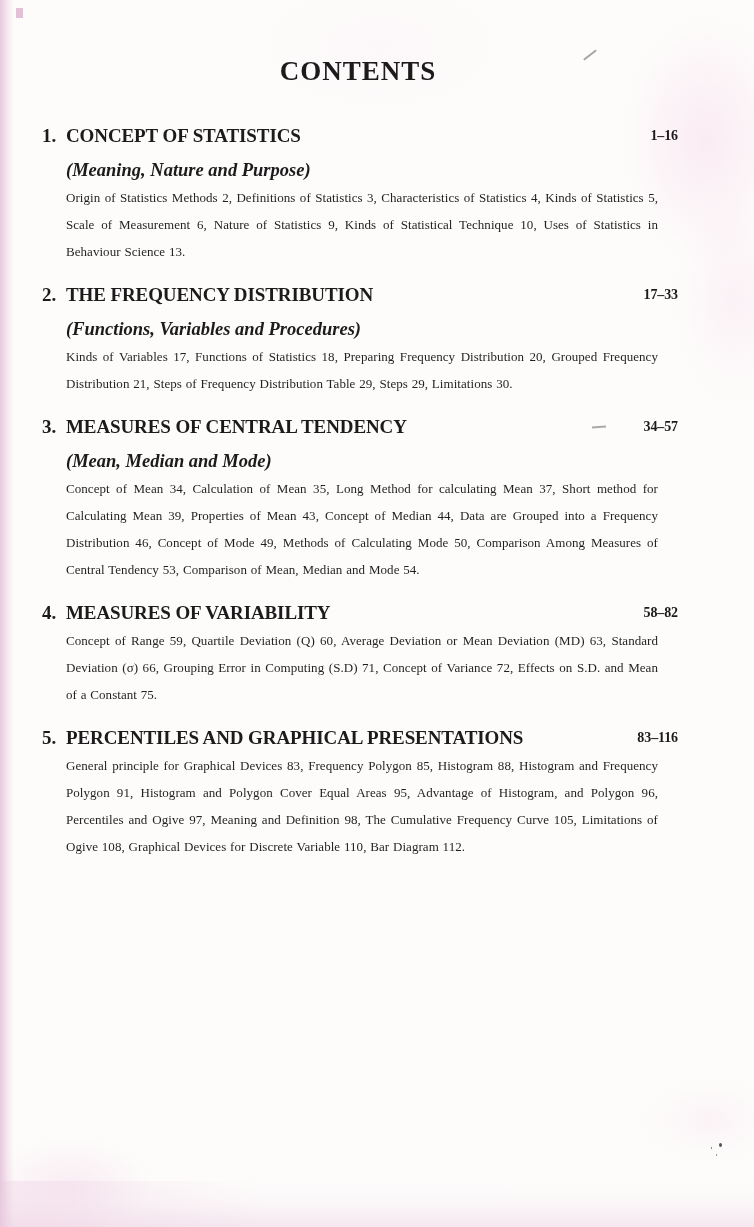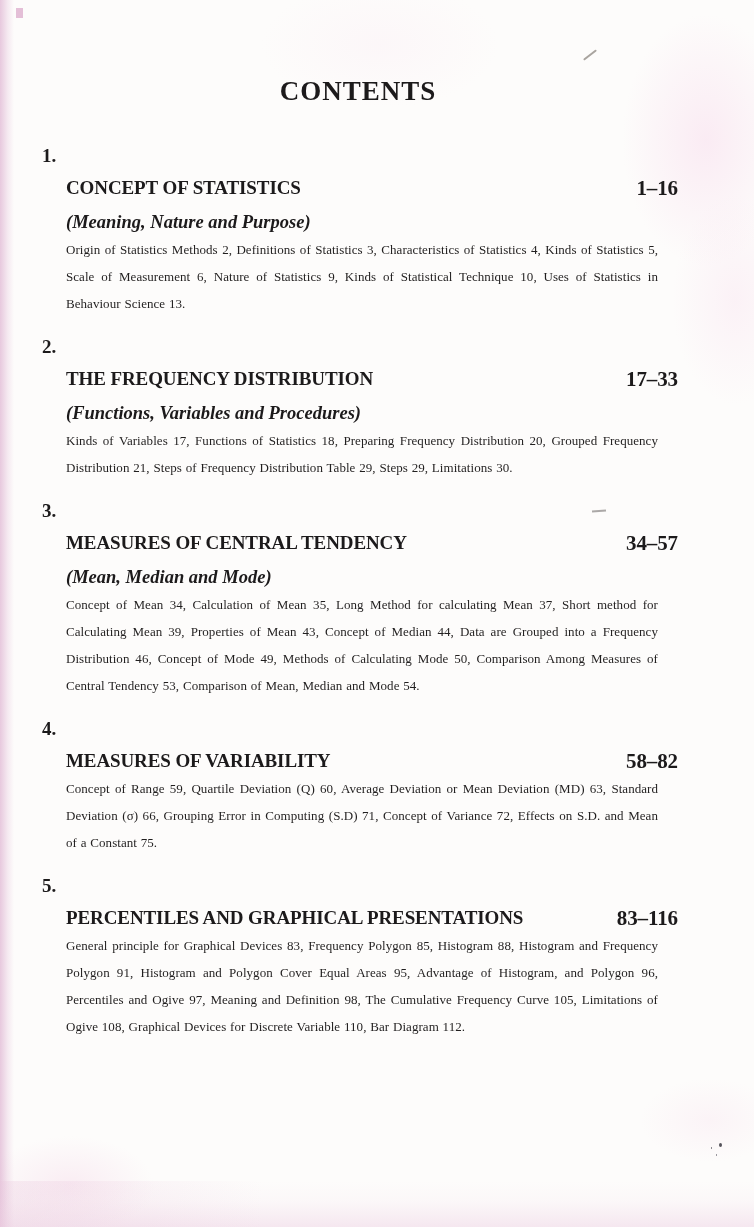--- a/index.html
+++ b/index.html
@@ -45,21 +45,21 @@
     position: absolute; left: 582px; top: 54px; width: 16px; height: 2px;
     background: #a9a49f; border-radius: 2px; transform: rotate(-38deg);
   }
   .ink-speckle {
     position: absolute; right: 32px; bottom: 80px;
     width: 3px; height: 4px; border-radius: 50%; background: #55535a;
     box-shadow: -9px 3px 0 -1px #6a676e, -4px 10px 0 -1px #7b7880;
   }
 
   
-  .content { position: relative; padding: 76px 76px 0 42px; }
+  .content { position: relative; padding: 56px 76px 0 42px; }
 
   .page-title {
     margin: 0 28px 0 24px;
     text-align: center;
     font-size: 27px;
     font-weight: bold;
     letter-spacing: 1px;
     line-height: 30px;
   }
 
@@ -69,21 +69,21 @@
   .entry-num {
     position: absolute; left: 0; top: 0;
     font-weight: bold; font-size: 19px; line-height: 26px;
   }
   .entry-head {
     position: relative;
     display: flex; justify-content: space-between; align-items: flex-end;
     font-weight: bold; font-size: 19px; line-height: 26px;
     letter-spacing: -0.1px;
   }
-  .entry-pages { white-space: nowrap; margin-left: 12px; font-size: 21px; margin-top: 32px; }
+  .entry-pages { white-space: nowrap; margin-left: 12px; font-size: 14px; }
   .stray-dash {
     position: absolute; right: 72px; top: 12px; width: 14px; height: 2px;
     background: rgba(72,66,64,0.45); transform: rotate(-5deg);
   }
   .entry-subtitle {
     font-weight: bold; font-style: italic;
     font-size: 18.5px; line-height: 26px; margin-top: 8px;
   }
   .entry-body {
     font-size: 13px; line-height: 27px; margin-top: 1px; margin-right: 20px;

